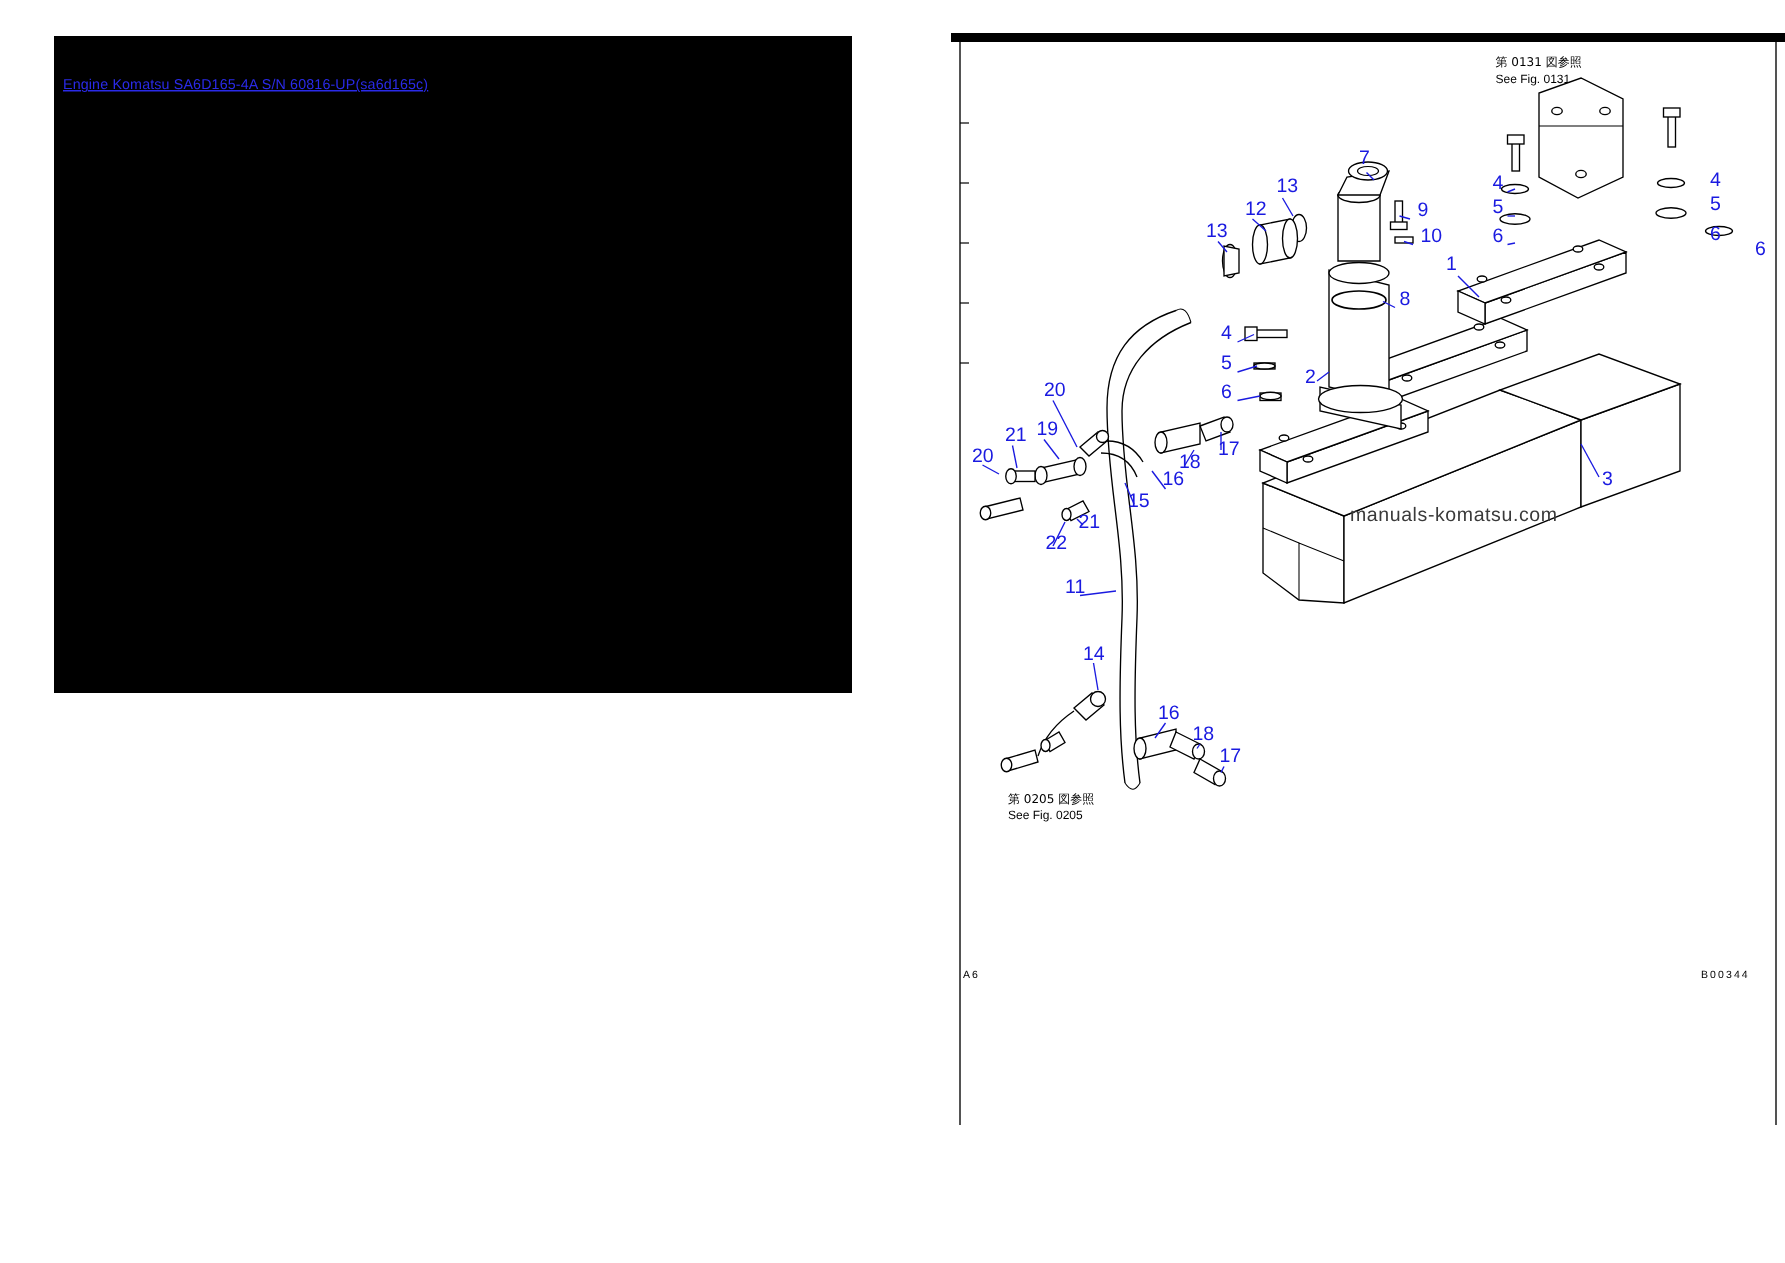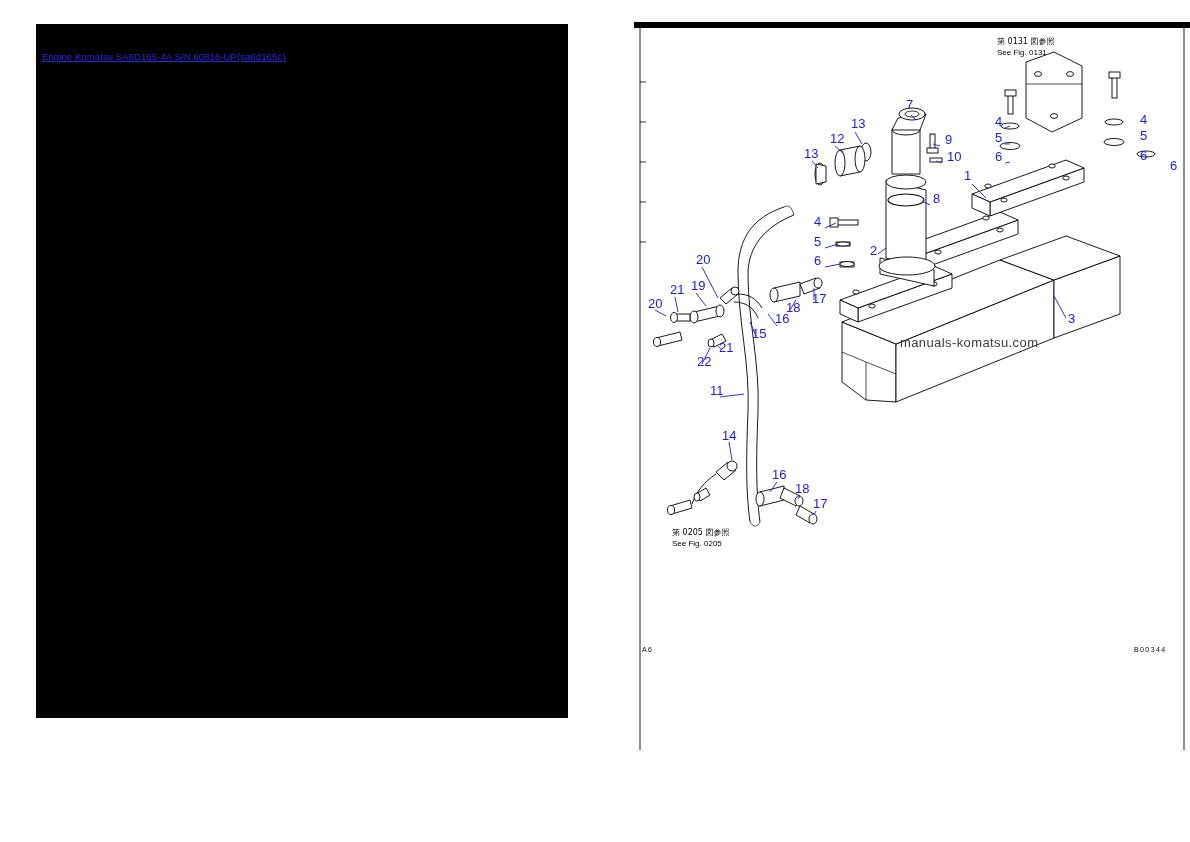--- a/index.html
+++ b/index.html
@@ -14,21 +14,21 @@
     font-family: "Liberation Sans", sans-serif;
     overflow: hidden;
   }
 
   
   #left-panel {
     position: absolute;
     left: 36px;
     top: 24px;
     width: 532px;
-    height: 694px;
+    height: 438px;
     background: #000000;
   }
   #left-title {
     position: absolute;
     left: 6px;
     top: 27px;
     font-size: 9.5px;
     color: #2a2ae8;
     text-decoration: underline;
     white-space: nowrap;

